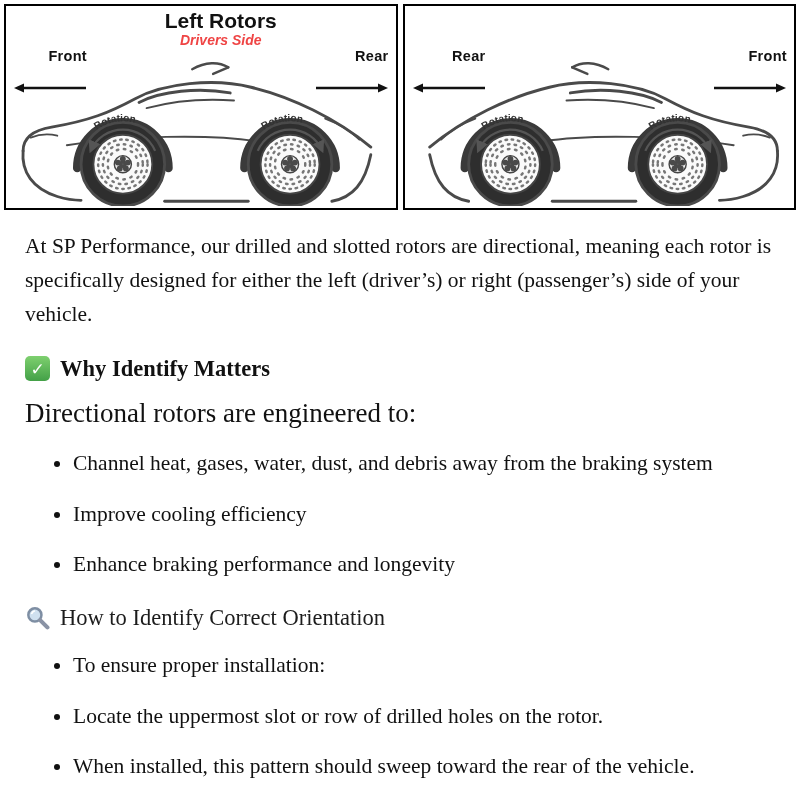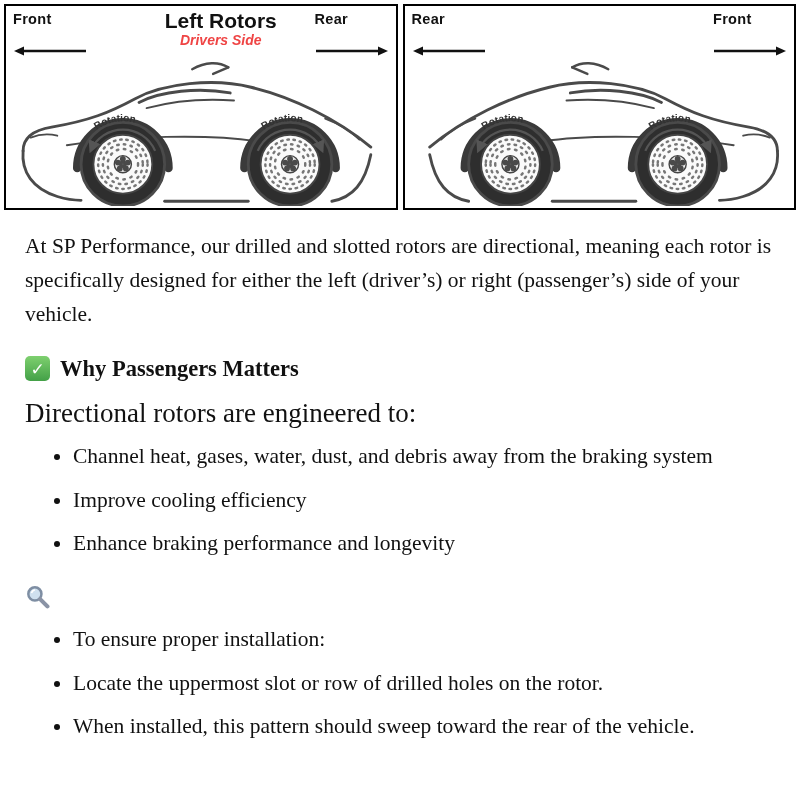--- a/index.html
+++ b/index.html
@@ -2,36 +2,36 @@
 <html><head>
 <meta charset="utf-8">
 <style>
   html,body{margin:0;padding:0;background:#fff;}
   body{width:800px;font-family:"Liberation Serif",serif;color:#111;}
 
   
   .figure{display:flex;gap:5px;padding:4px 4px 0 4px;box-sizing:border-box;}
   .panel{flex:1;border:2.5px solid #000;height:206px;position:relative;background:#fff;box-sizing:border-box;overflow:hidden;}
   .panel-header{position:absolute;top:2px;left:0;right:0;display:flex;justify-content:space-between;align-items:flex-start;padding:3px 7px;z-index:2;}
-  .dir{display:inline-flex;flex-direction:column;align-items:flex-start;gap:19px;}
+  .dir{display:inline-flex;flex-direction:column;align-items:flex-end;gap:19px;margin-top:37px;}
   .dir-label{font-family:"Liberation Sans",sans-serif;font-weight:bold;font-size:14.5px;letter-spacing:.3px;}
   .panel-titleblock{text-align:center;margin-top:-1px;margin-left:40px;}
   .panel-title{font-family:"Liberation Sans",sans-serif;font-weight:bold;font-size:21px;line-height:1.05;}
   .panel-subtitle{font-family:"Liberation Sans",sans-serif;font-weight:bold;font-style:italic;font-size:14px;color:#ef4444;}
   .car-svg{position:absolute;left:0;right:0;bottom:2px;width:100%;height:152px;}
 
   
   .article{padding:12px 12px 20px 25px;}
   .intro{font-size:21.5px;line-height:1.58;margin:8px 0 18px 0;}
   .sec-head{display:flex;align-items:center;gap:10px;font-size:22.5px;margin:24px 0 14px 0;}
   .sec-head.bold{font-weight:bold;}
   .sec-head.regular{font-weight:normal;color:#1c1c1c;}
   .lead{font-size:27px;margin:16px 0 10px 0;}
   ul.doc-list{margin:6px 0 20px 0;padding-left:48px;}
-  ul.doc-list li{font-size:21.5px;line-height:1.52;margin:11px 0;}
+  ul.doc-list li{font-size:21.5px;line-height:1.52;margin:18px 0;}
 
   
   .check-icon{display:inline-flex;align-items:center;justify-content:center;width:25px;height:25px;border-radius:5px;
     background:linear-gradient(180deg,#7ed06f 0%,#43a047 100%);color:#fff;font-family:"DejaVu Sans",sans-serif;
     font-size:17px;font-weight:bold;flex:0 0 auto;}
   
   .mag-icon{display:inline-block;width:25px;height:25px;flex:0 0 auto;}
 </style>
 </head>
 <body>
@@ -155,37 +155,38 @@
     </svg>
   </div>
 </div>
 
 <div class="article">
 
   <p class="intro">At SP Performance, our drilled and slotted rotors are directional, meaning each rotor is specifically designed for either the left (driver’s) or right (passenger’s) side of your vehicle.</p>
 
   <div class="sec-head bold">
     <span class="check-icon">✓</span>
-    <span>Why Passengers Matters</span>
+    <span>Why Identify Matters</span>
   </div>
 
   <p class="lead">Directional rotors are engineered to:</p>
 
   <ul class="doc-list">
     <li>Channel heat, gases, water, dust, and debris away from the braking system</li>
     <li>Improve cooling efficiency</li>
     <li>Enhance braking performance and longevity</li>
   </ul>
 
   <div class="sec-head regular">
     <svg class="mag-icon" viewBox="0 0 24 24">
       <circle cx="9.5" cy="9.5" r="6.3" fill="#cfe0ef" stroke="#7e8ea3" stroke-width="2.4"></circle>
       <line x1="14.5" y1="14.5" x2="21.5" y2="21.5" stroke="#8a93a5" stroke-width="4" stroke-linecap="round"></line>
       <path d="M6.5 8 A4 4 0 0 1 9 5.8" fill="none" stroke="#fff" stroke-width="1.6" stroke-linecap="round"></path>
     </svg>
+    <span>How to Identify Correct Orientation</span>
   </div>
 
   <ul class="doc-list">
     <li>To ensure proper installation:</li>
     <li>Locate the uppermost slot or row of drilled holes on the rotor.</li>
     <li>When installed, this pattern should sweep toward the rear of the vehicle.</li>
   </ul>
 
 </div>
 

